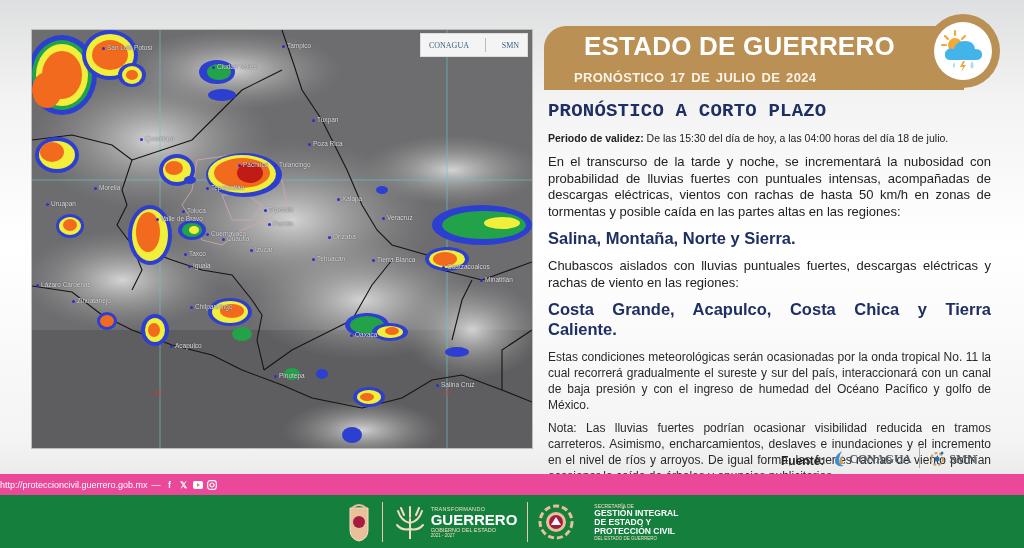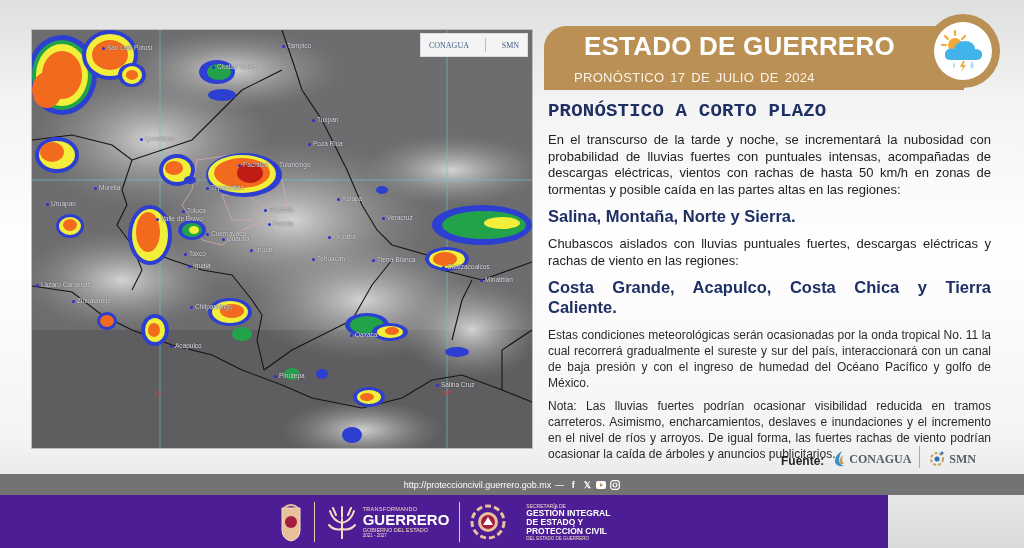--- a/index.html
+++ b/index.html
@@ -34,21 +34,21 @@
   
   .banner {
     position:absolute; left:544px; top:26px; width:420px; height:64px;
     background:#ba9055; border-radius:22px 0 0 0;
   }
   .banner .title {
     position:absolute; left:40px; top:5px; font-size:26px; font-weight:bold;
     color:#ffffff; letter-spacing:0.2px;
   }
   .banner .subtitle {
-    position:absolute; left:30px; top:44px; font-size:13px; font-weight:normal;
+    position:absolute; left:30px; top:44px; font-size:13px; font-weight:bold;
     color:#fbf3e6; letter-spacing:0.3px; word-spacing:2px;
   }
   .badge {
     position:absolute; left:926px; top:14px; width:74px; height:74px; border-radius:50%;
     background:#ba9055; display:flex; align-items:center; justify-content:center;
   }
   .badge .inner {
     width:58px; height:58px; border-radius:50%; background:#ffffff;
     display:flex; align-items:center; justify-content:center;
   }
@@ -63,27 +63,27 @@
   .small b { font-weight:normal; }
   .source {
     position:absolute; right:48px; top:446px; display:flex; align-items:flex-end; gap:8px;
     font-size:12px; font-weight:bold; color:#222;
   }
   .src-logo { display:flex; align-items:center; gap:3px; font-family:"Liberation Serif", serif; font-size:12px; color:#555d66; }
   .src-sep { width:1px; height:22px; background:#aaa; }
 
   
   .footer-gold {
-    position:absolute; left:0; top:474px; width:1024px; height:21px; background:#737373;
-    display:flex; align-items:center; justify-content:center; gap:4px;
+    position:absolute; left:0; top:474px; width:1024px; height:21px; background:#ec4899;
+    display:flex; align-items:center; justify-content:flex-start; gap:4px;
     font-size:9px; color:#ffffff;
   }
   .footer-gold .ico { display:inline-flex; align-items:center; justify-content:center; width:10px; height:10px; font-size:9px; font-weight:bold; }
   .footer-red {
-    position:absolute; left:0; top:495px; width:888px; height:53px; background:#4c1d95;
+    position:absolute; left:0; top:495px; width:1024px; height:53px; background:#15803d;
     display:flex; align-items:center; justify-content:center; gap:10px;
   }
   .vsep { width:1px; height:40px; background:#e8c9a9; }
   .gob { display:flex; align-items:center; gap:4px; color:#f3dcc3; }
   .gob .t1 { font-size:5.5px; letter-spacing:0.3px; }
   .gob .t2 { font-size:15px; font-weight:bold; color:#fff; line-height:15px; }
   .gob .t3 { font-size:5.5px; }
   .gob .t4 { font-size:4.5px; }
   .sgr { display:flex; align-items:center; gap:20px; color:#fff; }
   .sgr .t1 { font-size:5px; color:#f3dcc3; }
@@ -279,20 +279,23 @@
       <path d="M10 32 Q4 32 5 25 Q7 19 14 21 Q16 13 25 13 Q34 13 35 21 Q43 21 42 28 Q41 32 36 32 Z" fill="#43b4ea"></path>
       <path d="M14 34 Q12 38 14 40 Q16 38 14 34 Z" fill="#a9dcf5"></path>
       <path d="M32 33 Q29 38 32 41 Q35 38 32 33 Z" fill="#a9dcf5"></path>
       <path d="M23 33 L20 39 L23 39 L21 44 L26 37 L23 37 L25 33 Z" fill="#f2a93b"></path>
     </svg>
   </div>
 </div>
 
 <div class="content">
   <div class="h1">PRONÓSTICO A CORTO PLAZO</div>
+  <div class="validity">
+    <b>Periodo de validez:</b><span> De las 15:30 del día de hoy, a las 04:00 horas del día 18 de julio.</span>
+  </div>
   <div class="para">En el transcurso de la tarde y noche, se incrementará la nubosidad con probabilidad de lluvias fuertes con puntuales intensas, acompañadas de descargas eléctricas, vientos con rachas de hasta 50 km/h en zonas de tormentas y posible caída en las partes altas en las regiones:</div>
   <div class="region">Salina, Montaña, Norte y Sierra.</div>
   <div class="para">Chubascos aislados con lluvias puntuales fuertes, descargas eléctricas y rachas de viento en las regiones:</div>
   <div class="region wide">Costa Grande, Acapulco, Costa Chica y Tierra Caliente.</div>
   <div class="small">Estas condiciones meteorológicas serán ocasionadas por la onda tropical No. 11 la cual recorrerá gradualmente el sureste y sur del país, interaccionará con un canal de baja presión y con el ingreso de humedad del Océano Pacífico y golfo de México.</div>
   <div class="small">
     <b>Nota:</b><span> Las lluvias fuertes podrían ocasionar visibilidad reducida en tramos carreteros. Asimismo, encharcamientos, deslaves e inundaciones y el incremento en el nivel de ríos y arroyos. De igual forma, las fuertes rachas de viento podrían ocasionar la caída de árboles y anuncios publicitarios.</span>
   </div>
 </div>
 

